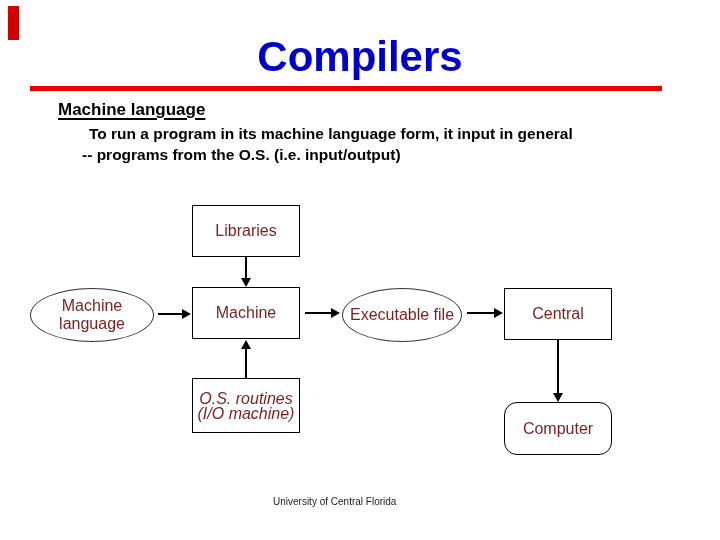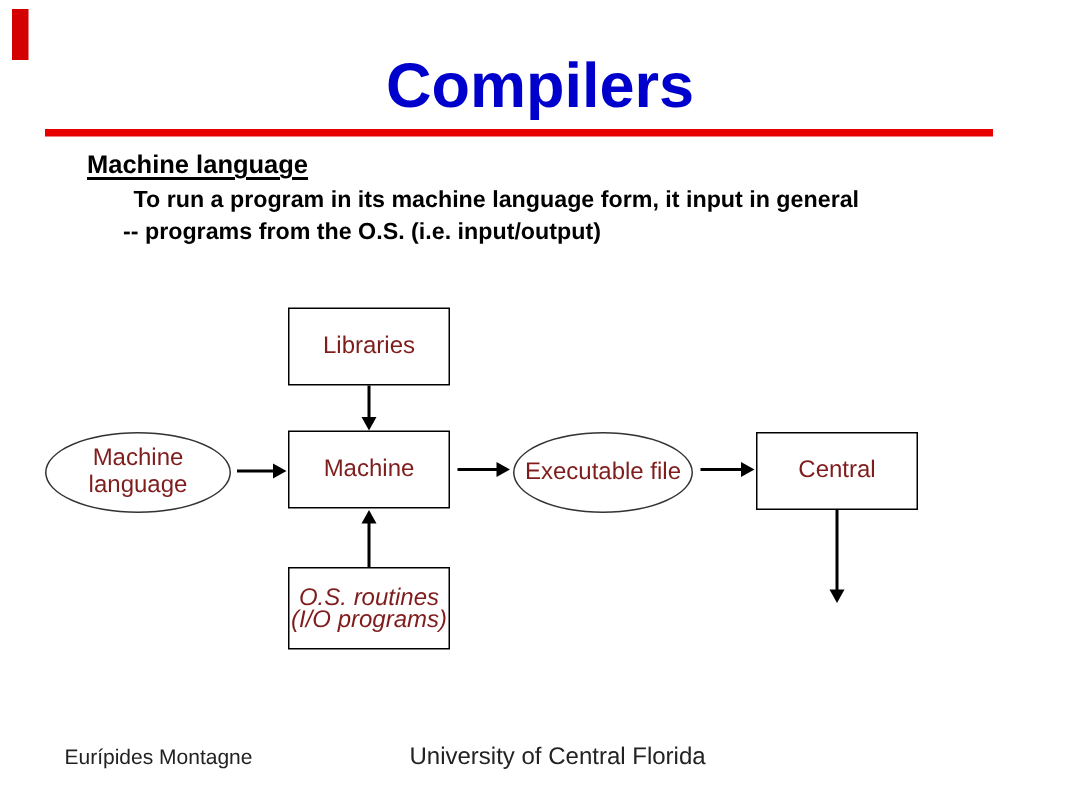--- a/index.html
+++ b/index.html
@@ -75,21 +75,21 @@
     border-top: 5px solid transparent; border-bottom: 5px solid transparent;
     border-left: 9px solid #000;
   }
 
   .footer-author {
     position: absolute; left: 43px; top: 496px;
     font-size: 14px; color: #222;
   }
   .footer-institution {
     position: absolute; left: 273px; top: 496px;
-    font-size: 16px; color: #222;
+    font-size: 10px; color: #222;
   }
 </style>
 </head>
 <body>
 
 <div id="slide">
 
   <div class="marker-bar"></div>
 
   <div class="slide-title">Compilers</div>
@@ -117,39 +117,41 @@
     <span>Executable file</span>
   </div>
 
   <div class="node" style="left:504px; top:288px; width:108px; height:52px;">
     <span>Central</span>
   </div>
 
   <div class="node" style="left:192px; top:378px; width:108px; height:55px;font-style:italic;">
     <div class="two-line">
       <div>O.S. routines</div>
-      <div>(I/O programs)</div>
+      <div>(I/O machine)</div>
     </div>
   </div>
 
+  <div class="node rounded" style="left:504px; top:402px; width:108px; height:53px;">
+    <span>Computer</span>
+  </div>
 
   <div class="aline-v" style="left:245px; top:257px; height:22px;"></div>
   <div class="ahead-down" style="left:241px; top:278px;"></div>
 
   <div class="aline-h" style="left:158px; top:313px; width:25px;"></div>
   <div class="ahead-right" style="left:182px; top:309px;"></div>
 
   <div class="aline-h" style="left:305px; top:312px; width:27px;"></div>
   <div class="ahead-right" style="left:331px; top:308px;"></div>
 
   <div class="aline-h" style="left:467px; top:312px; width:28px;"></div>
   <div class="ahead-right" style="left:494px; top:308px;"></div>
 
   <div class="aline-v" style="left:245px; top:348px; height:30px;"></div>
   <div class="ahead-up" style="left:241px; top:340px;"></div>
 
   <div class="aline-v" style="left:557px; top:340px; height:54px;"></div>
   <div class="ahead-down" style="left:553px; top:393px;"></div>
 
-  <div class="footer-author">Eurípides Montagne</div>
   <div class="footer-institution">University of Central Florida</div>
 
 </div>
 
 </body></html>

